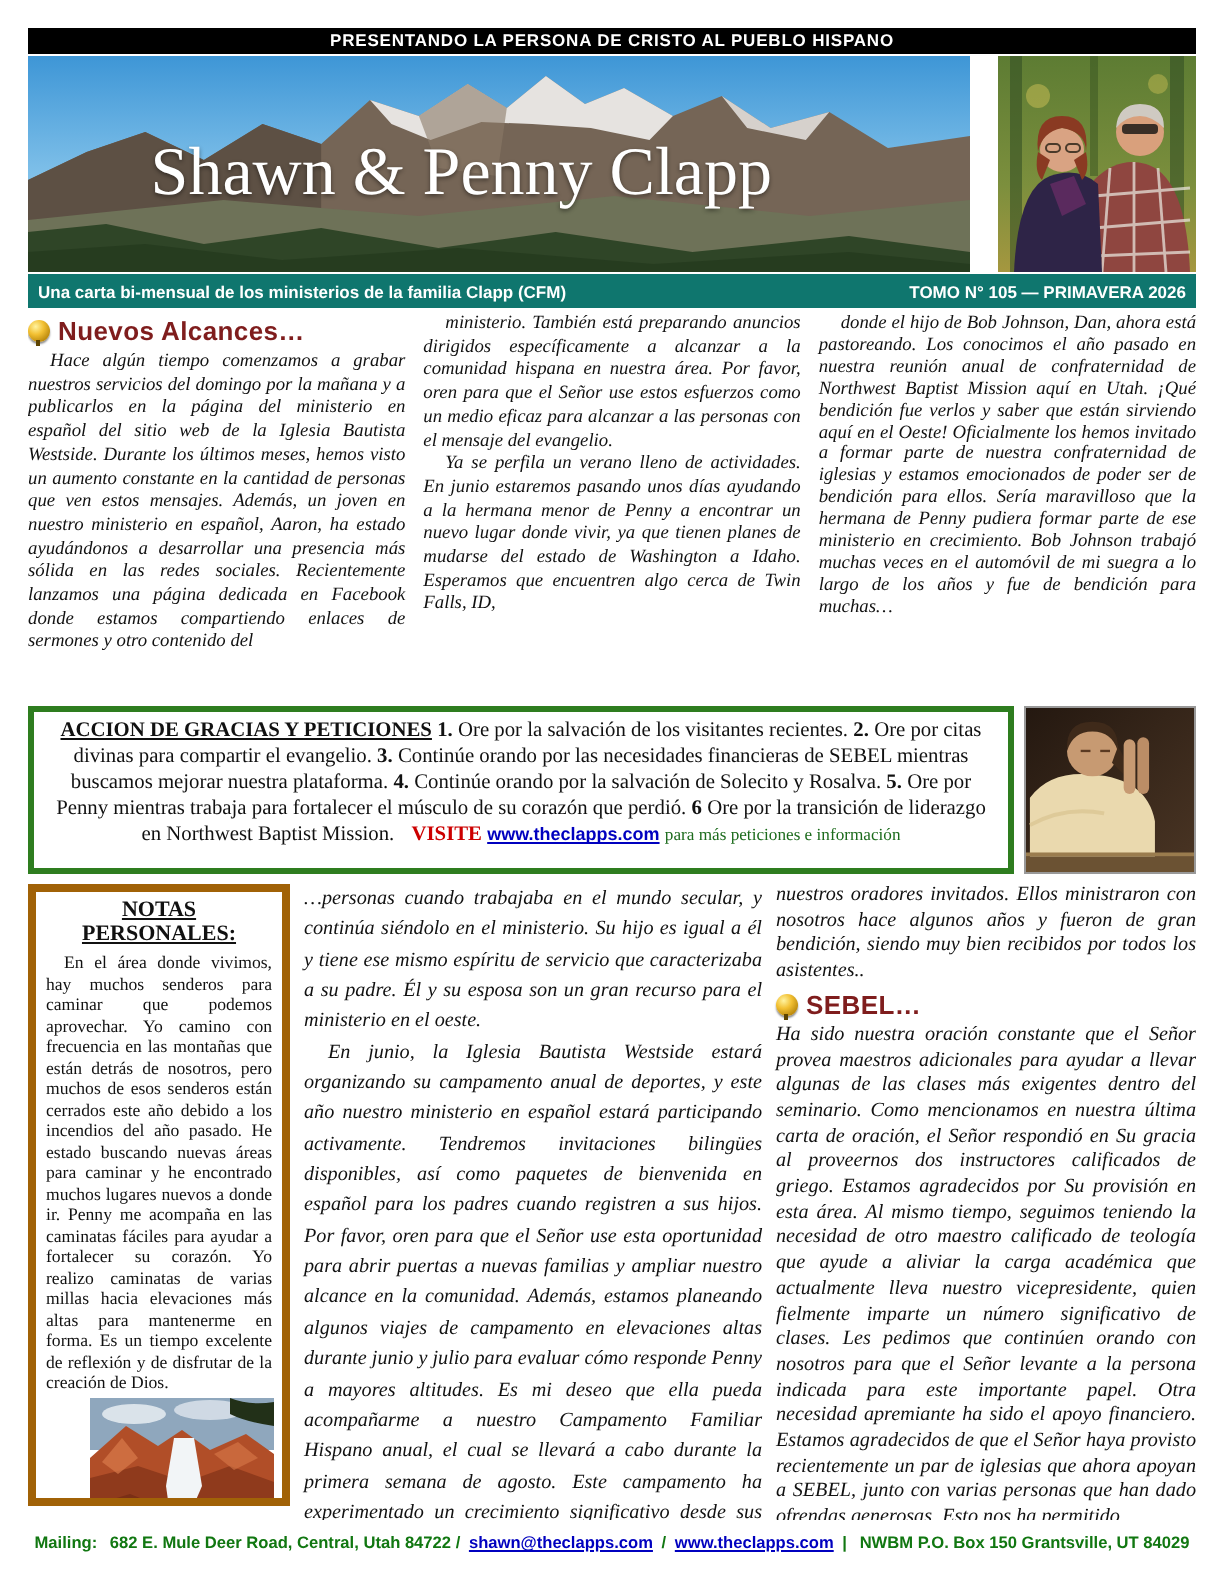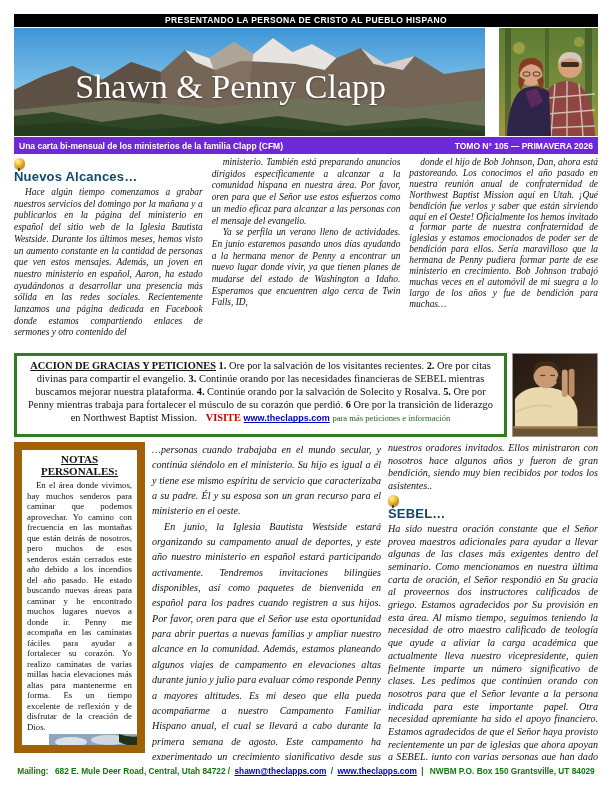--- a/index.html
+++ b/index.html
@@ -8,44 +8,44 @@
   .top-strip{height:13px;background:#000000;color:#fff;text-align:center;
     font:bold 8.5px/13px "Liberation Sans",sans-serif;letter-spacing:.4px;}
   .banner{height:108px;margin-top:1px;display:flex;gap:14px;}
   .banner-main{position:relative;flex:1;overflow:hidden;}
   .banner-main svg{display:block;width:100%;height:100%;}
   .banner-title{position:absolute;left:46%;top:40px;transform:translateX(-50%);
     font:400 34px "Liberation Serif",serif;color:#ffffff;white-space:nowrap;
     text-shadow:0 1px 2px rgba(0,0,0,.45);}
   .couple{width:99px;overflow:hidden;}
   .couple svg{display:block;width:100%;height:100%;}
-  .info-bar{height:17px;background:#6d28d9;color:#fff;display:flex;justify-content:space-between;
+  .info-bar{height:17px;background:#0f766e;color:#fff;display:flex;justify-content:space-between;
     align-items:center;padding:0 5px;font:bold 8.5px "Liberation Sans",sans-serif;margin-top:1px;}
   .top-section{display:flex;gap:9px;height:193px;overflow:hidden;margin-top:3px;}
   .tcol{flex:1;font:italic 9.4px/11.7px "Liberation Serif",serif;text-align:justify;}
   .tcol.tight{line-height:10.9px;}
   .tcol p{margin:0;text-indent:11px;}
-  .headline{font:800 13px "Liberation Sans",sans-serif;letter-spacing:.2px;color:#0c4a6e;
-    margin:1px 0 3px 0;font-style:normal;display:flex;align-items:flex-start;flex-direction:column;}
+  .headline{font:800 13px "Liberation Sans",sans-serif;letter-spacing:.2px;color:#7f1d1d;
+    margin:1px 0 3px 0;font-style:normal;display:flex;align-items:center;}
   .pin{position:relative;width:11px;height:11px;border-radius:50%;flex:0 0 11px;
     background:radial-gradient(circle at 35% 30%,#fff3a0 0%,#f2c033 38%,#b8860b 78%,#6e5000 100%);
     box-shadow:0 1px 1px rgba(0,0,0,.45);display:inline-block;margin-right:4px;}
   .pin::after{content:"";position:absolute;left:4px;bottom:-2px;width:2px;height:3px;background:#5d4300;}
   .petitions-row{display:flex;gap:5px;margin-top:3px;height:84px;}
   .pet-box{flex:1;box-sizing:border-box;border:3px solid #2e7d1f;padding:3px 7px;
     font:10.4px/13.1px "Liberation Serif",serif;overflow:hidden;text-align:center;}
   .pet-heading{font-weight:bold;text-decoration:underline;}
   .pet-num{font-weight:bold;}
   .visite-label{color:#cc0000;font-weight:bold;margin-left:6px;}
   .blue-link{color:#0000bf;text-decoration:underline;font-weight:bold;font-family:"Liberation Sans",sans-serif;font-size:9px;}
   .pet-note{font-size:8.6px;color:#1c6b1c;}
   .pray-photo{width:86px;height:84px;border:1px solid #999;box-sizing:border-box;overflow:hidden;}
   .pray-photo svg{display:block;width:100%;height:100%;}
   .lower-section{display:flex;gap:7px;margin-top:5px;height:318px;overflow:hidden;}
-  .notas{width:131px;box-sizing:border-box;border:8px solid #a16207;padding:3px 5px;height:311px;
+  .notas{width:131px;box-sizing:border-box;border:4px solid #a16207;padding:3px 5px;height:311px;
     font:8.8px/10.5px "Liberation Serif",serif;text-align:justify;overflow:hidden;}
   .notas-heading{font:bold 11px "Liberation Serif",serif;text-decoration:underline;text-align:center;margin:0 0 3px 0;}
   .notas p{margin:0;text-indent:9px;}
   .rock-photo{width:92px;height:62px;margin:2px 0 0 22px;overflow:hidden;}
   .rock-photo svg{display:block;width:100%;height:100%;}
   .lcol-mid{width:229px;font:italic 10.1px/15.35px "Liberation Serif",serif;text-align:justify;}
   .lcol-mid p{margin:0;text-indent:12px;}
   .lcol-right{flex:1;font:italic 10.1px/12.7px "Liberation Serif",serif;text-align:justify;}
   .lcol-right p{margin:0;text-indent:12px;}
   .footer{margin-top:6px;text-align:center;font:bold 8.3px "Liberation Sans",sans-serif;color:#117711;}

